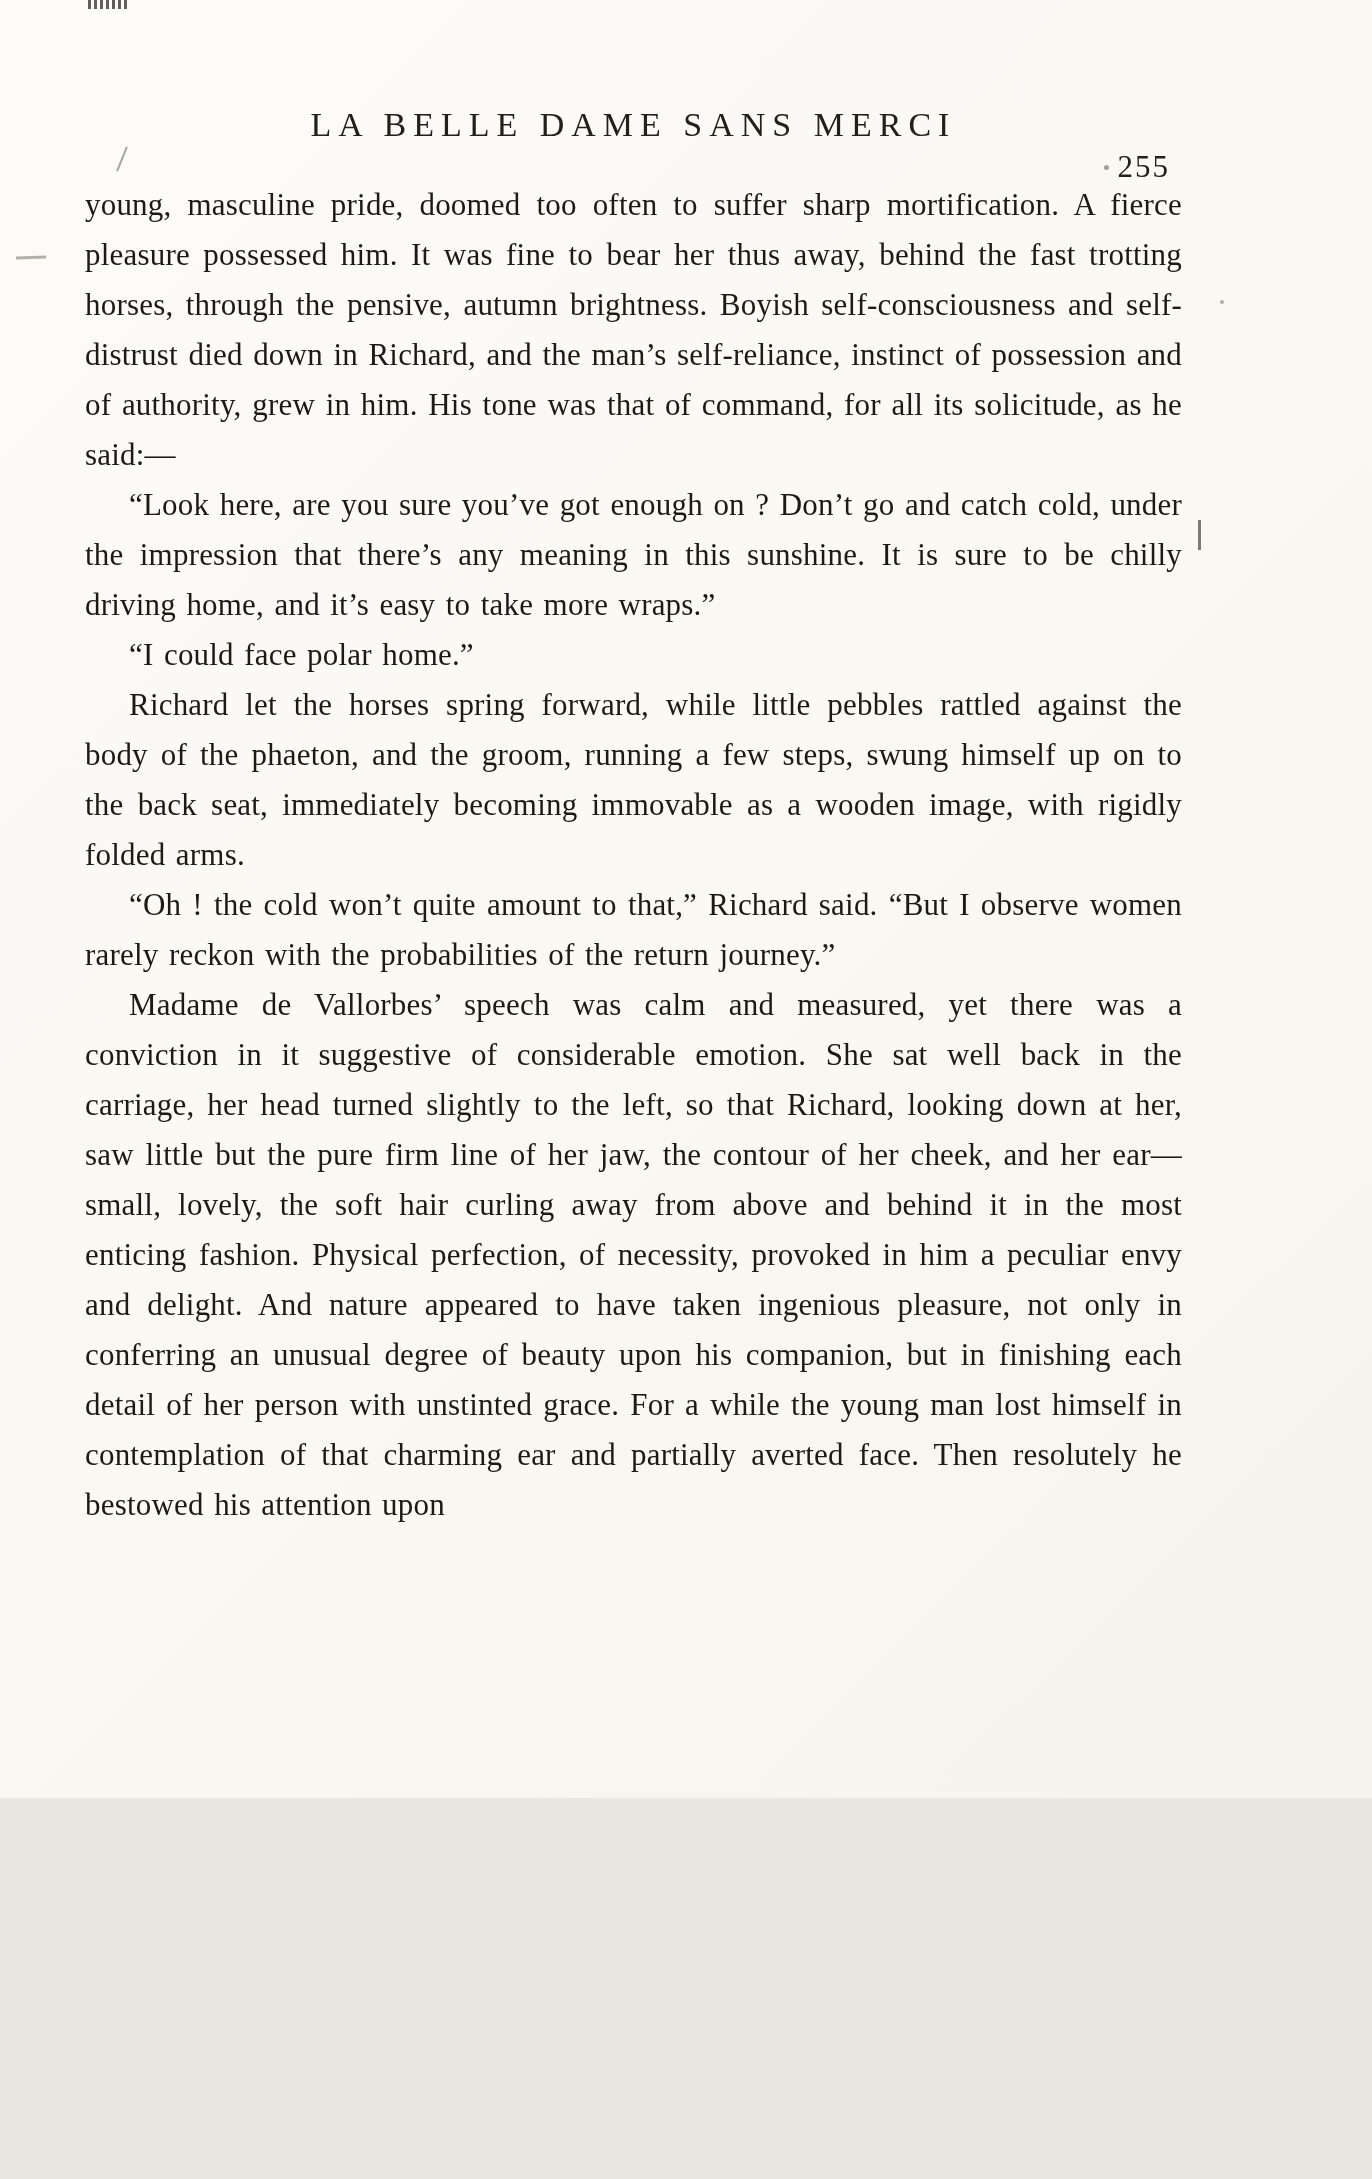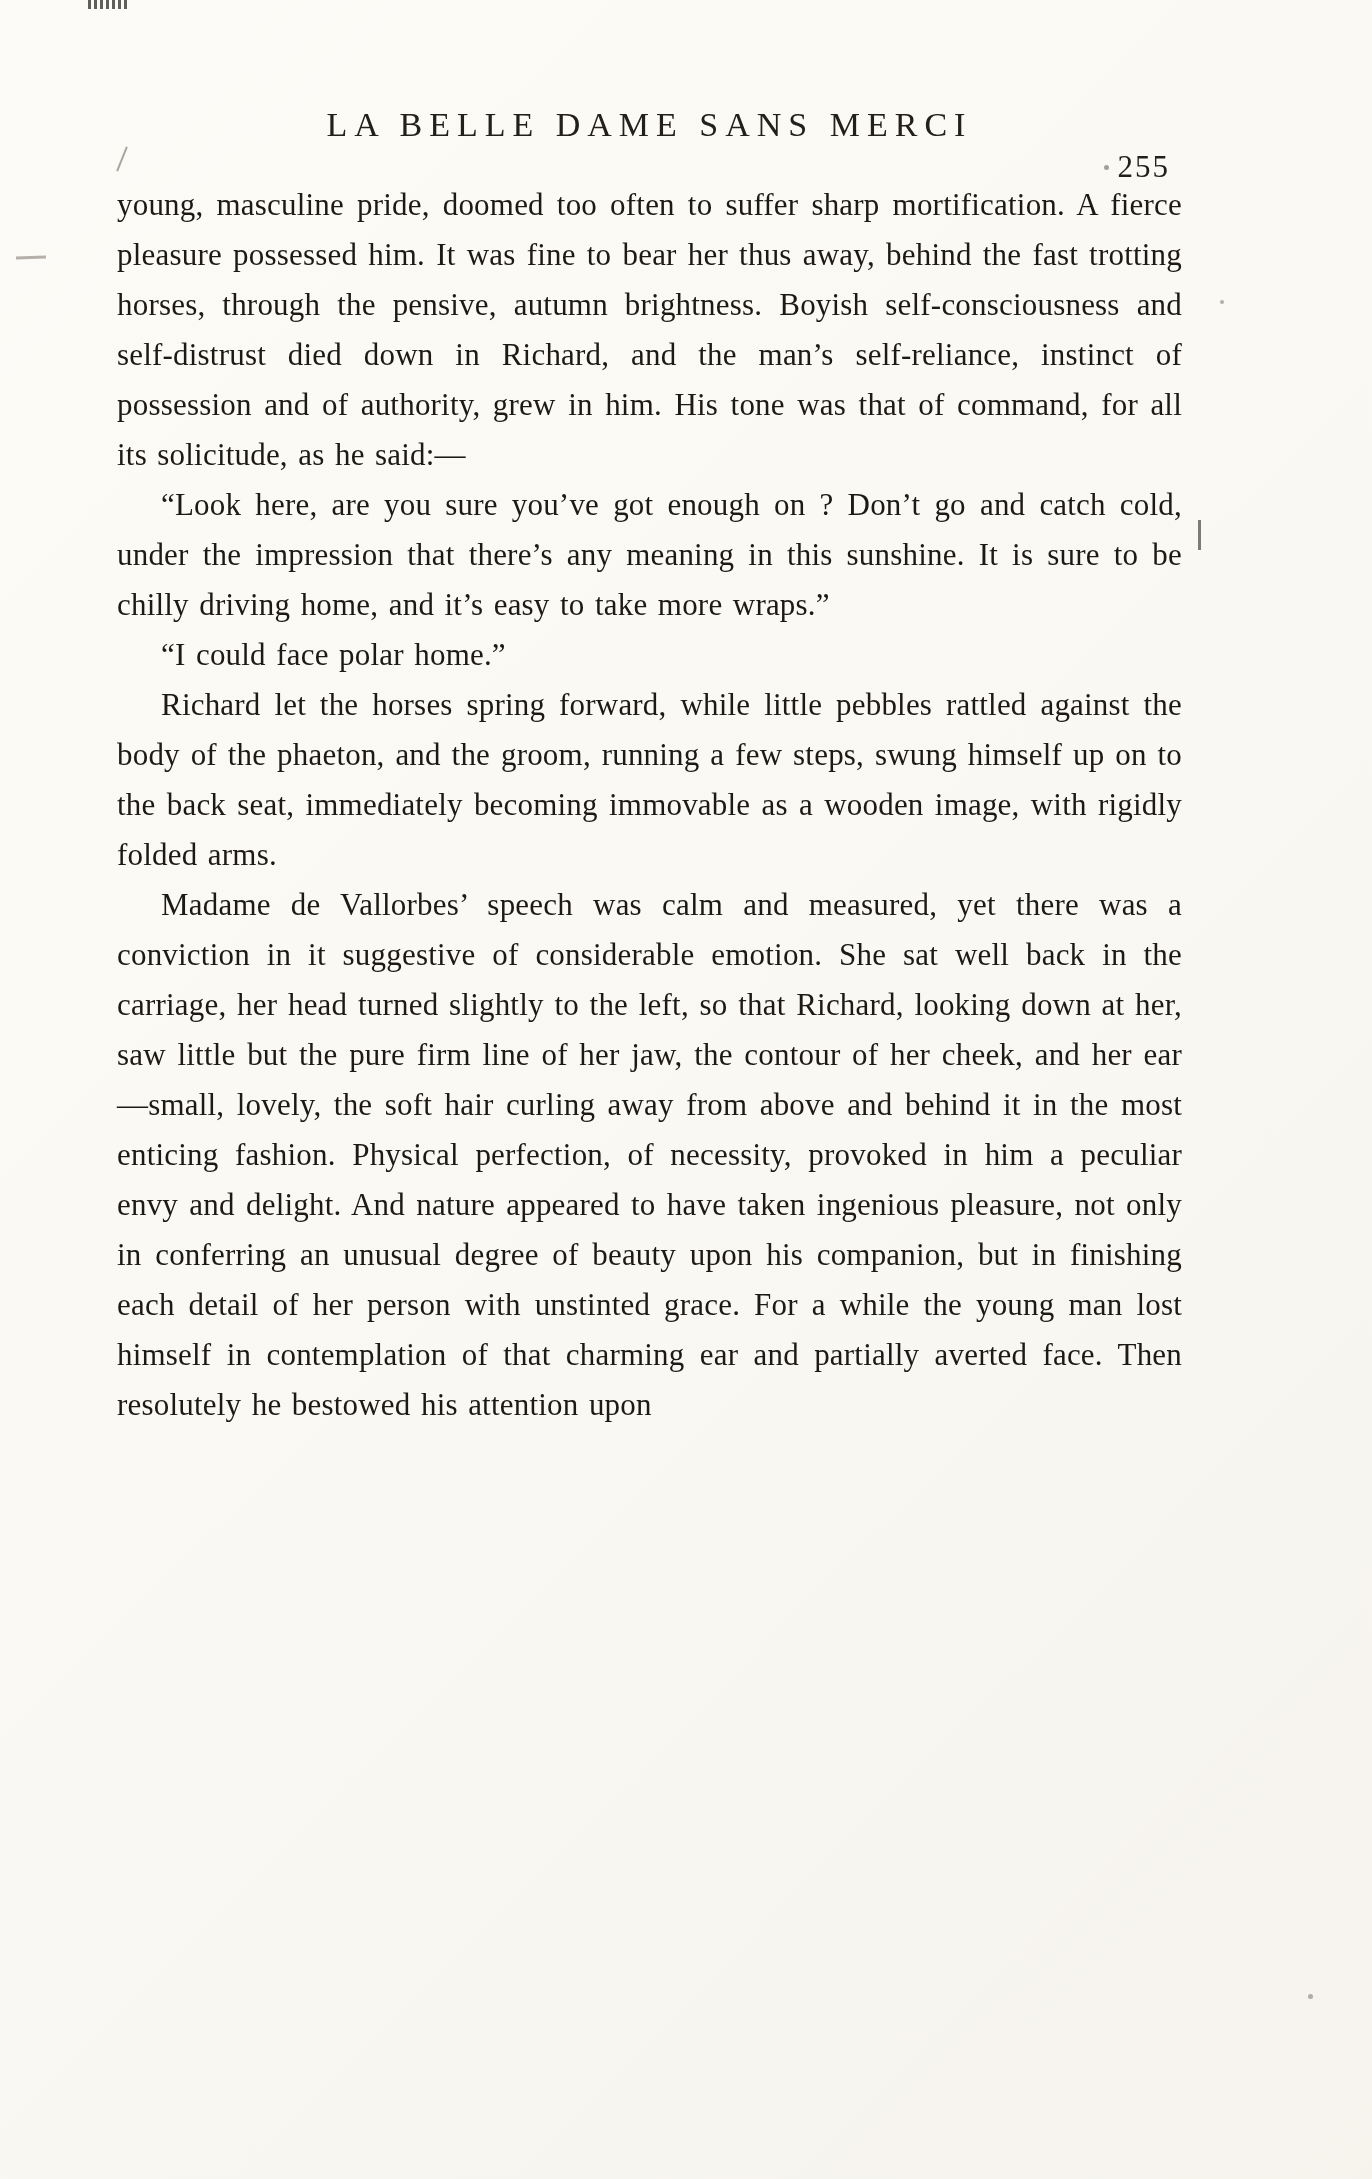--- a/index.html
+++ b/index.html
@@ -3,28 +3,27 @@
 <meta charset="utf-8">
 <style>
   html, body {
     margin: 0;
     padding: 0;
     background: #e9e7e2;
   }
   .page {
     position: relative;
     width: 1372px;
-    height: 2179px;
+    height: 1798px;
     margin: 0 auto;
     background: linear-gradient(135deg, #fcfbf7 0%, #faf8f3 55%, #f5f3ec 100%);
     color: #1d1a16;
     font-family: "Liberation Serif", "DejaVu Serif", serif;
     overflow: hidden;
     box-sizing: border-box;
-    padding-left: 32px;
   }
   .page-header {
     position: relative;
     margin: 106px 190px 28px 85px;
     height: 46px;
   }
   .running-title {
     display: block;
     text-align: center;
     font-size: 34px;
@@ -121,16 +120,17 @@
   <header class="page-header">
     <span class="running-title">LA BELLE DAME SANS MERCI</span>
     <span class="page-number">255</span>
   </header>
 
   <main class="text-block">
     <p class="para">young, masculine pride, doomed too often to suffer sharp mortification.  A fierce pleasure possessed him.  It was fine to bear her thus away, behind the fast trotting horses, through the pensive, autumn brightness.  Boyish self-consciousness and self-distrust died down in Richard, and the man’s self-reliance, instinct of possession and of authority, grew in him.  His tone was that of command, for all its solicitude, as he said:—</p>
     <p class="para indent">“Look here, are you sure you’ve got enough on ?  Don’t go and catch cold, under the impression that there’s any meaning in this sunshine.  It is sure to be chilly driving home, and it’s easy to take more wraps.”</p>
     <p class="para indent">“I could face polar home.”</p>
     <p class="para indent">Richard let the horses spring forward, while little pebbles rattled against the body of the phaeton, and the groom, running a few steps, swung himself up on to the back seat, immediately becoming immovable as a wooden image, with rigidly folded arms.</p>
+    <p class="para indent">“Oh !  the cold won’t quite amount to that,” Richard said.  “But I observe women rarely reckon with the probabilities of the return journey.”</p>
     <p class="para indent">Madame de Vallorbes’ speech was calm and measured, yet there was a conviction in it suggestive of considerable emotion.  She sat well back in the carriage, her head turned slightly to the left, so that Richard, looking down at her, saw little but the pure firm line of her jaw, the contour of her cheek, and her ear—small, lovely, the soft hair curling away from above and behind it in the most enticing fashion.  Physical perfection, of necessity, provoked in him a peculiar envy and delight.  And nature appeared to have taken ingenious pleasure, not only in conferring an unusual degree of beauty upon his companion, but in finishing each detail of her person with unstinted grace.  For a while the young man lost himself in contemplation of that charming ear and partially averted face.  Then resolutely he bestowed his attention upon</p>
   </main>
 
 </div>
 
 </body></html>

